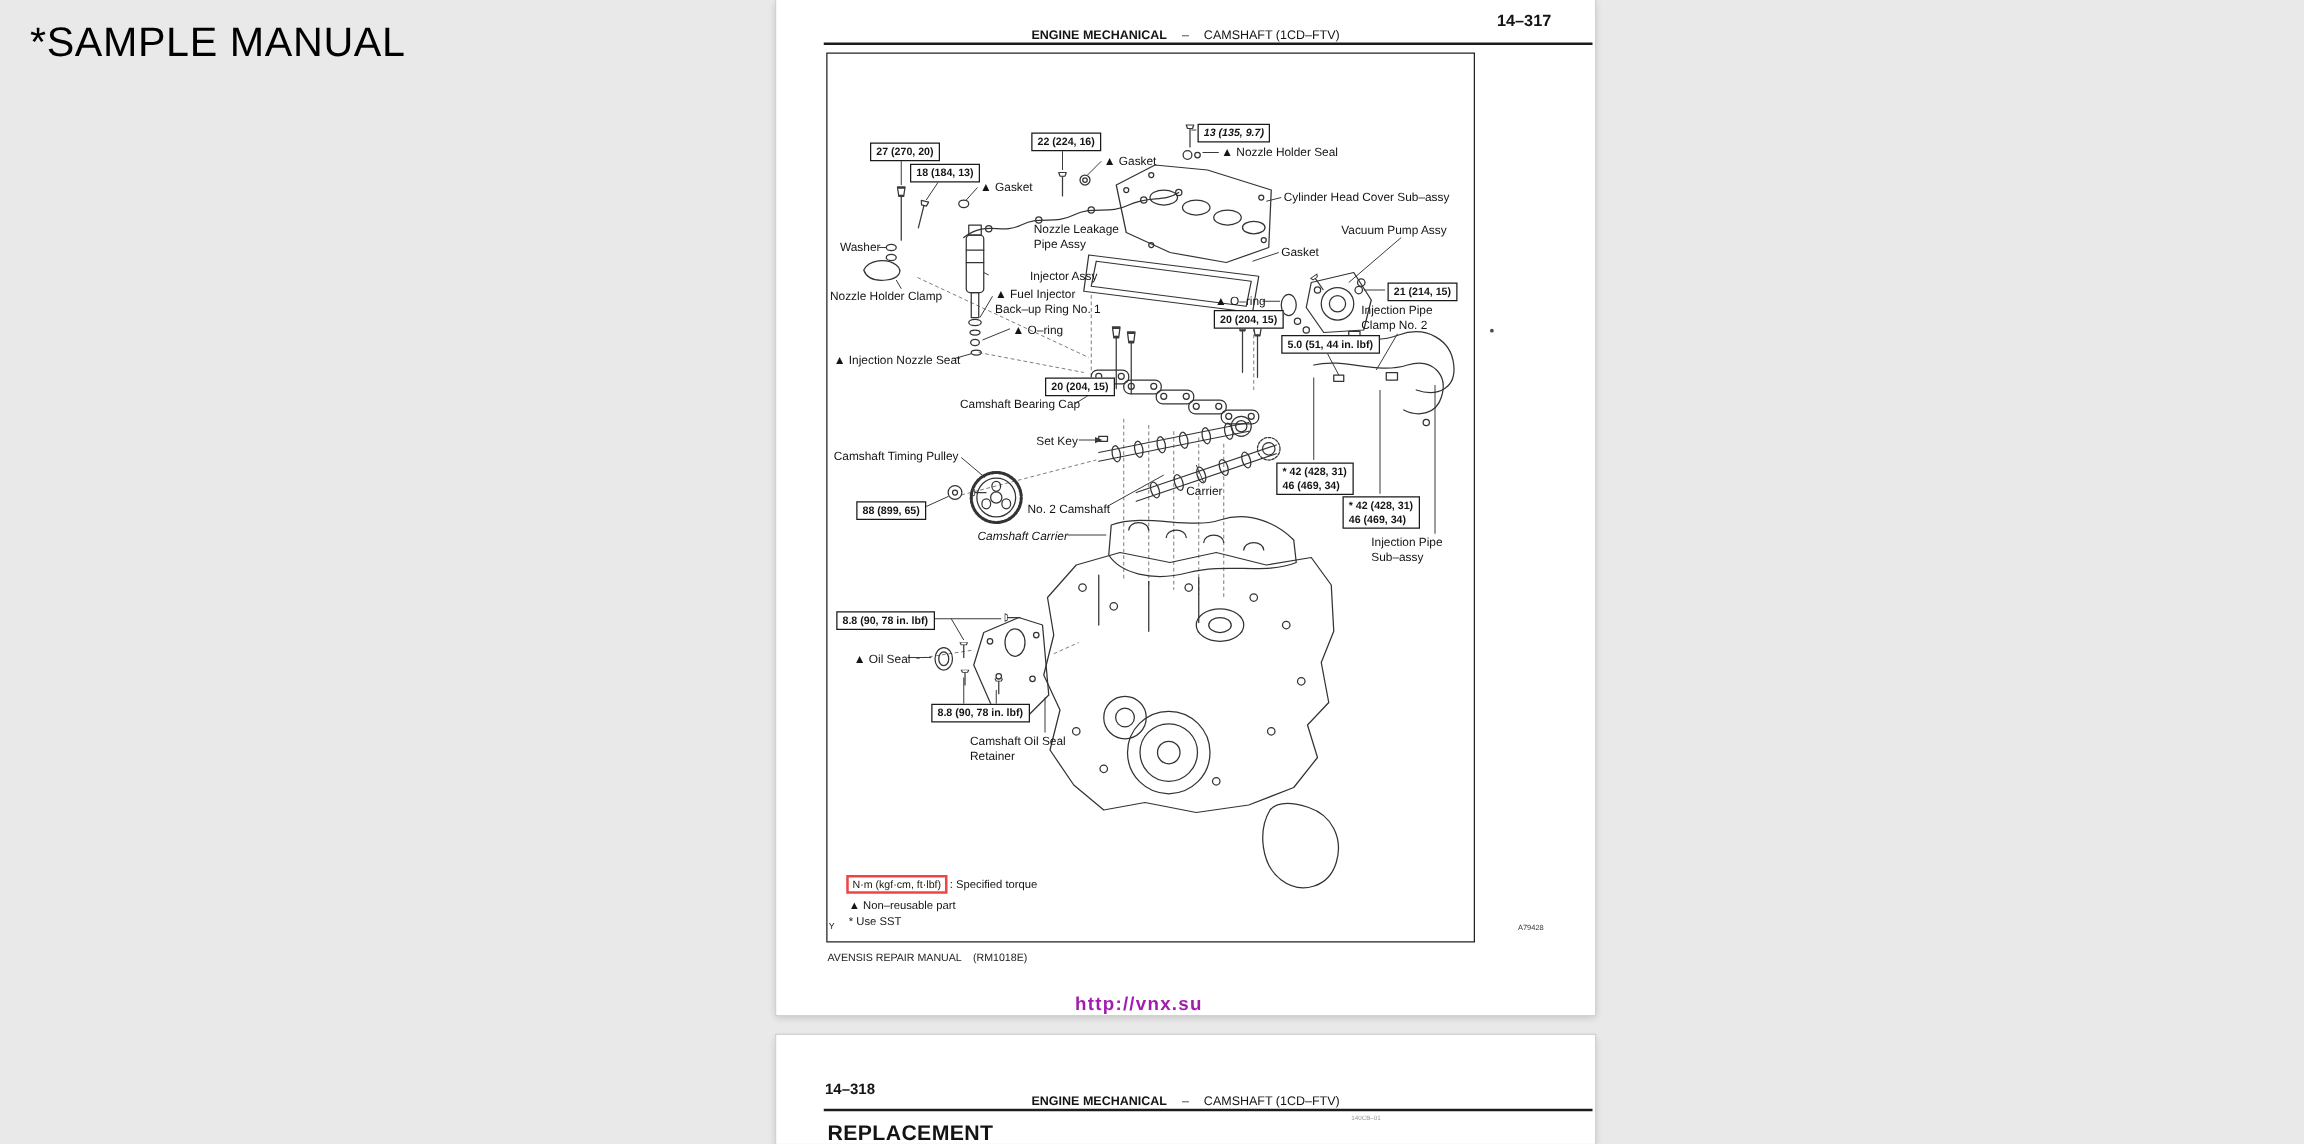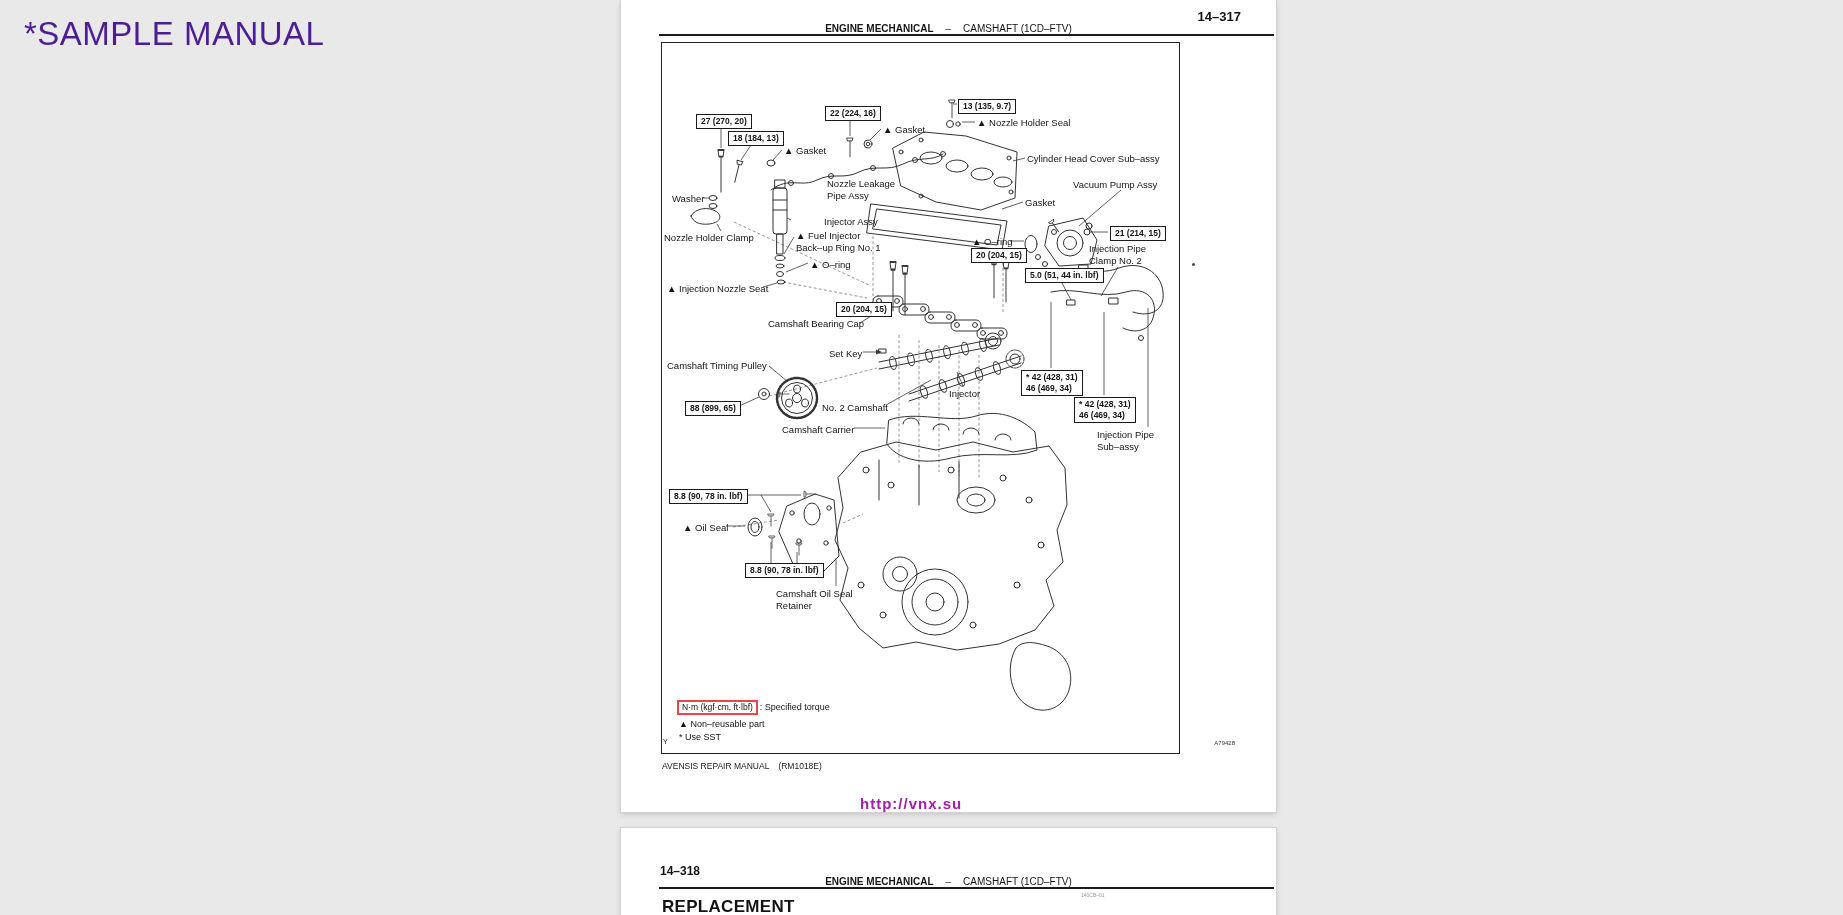--- a/index.html
+++ b/index.html
@@ -4,21 +4,21 @@
 <style>
   html,body { margin:0; padding:0; }
   body {
     width:1843px; height:915px; position:relative; overflow:hidden;
     background:#e9e9e9;
     font-family:"Liberation Sans", sans-serif;
     color:#141414;
   }
   .sample-label {
     position:absolute; left:24px; top:15px;
-    font-size:33px; letter-spacing:.5px; color:#4c1d95;
+    font-size:33px; letter-spacing:.5px; color:#000000;
   }
   .page {
     position:absolute; left:621px; width:655px; background:#fff;
     box-shadow:0 0 0 1px #d2d2d2, 0 2px 6px rgba(0,0,0,.18);
   }
   .page1 { top:0; height:812px; }
   .page2 { top:828px; height:90px; }
 
   
   .pagenum1 { position:absolute; top:9px; right:35px; font-size:13px; font-weight:bold; }
@@ -287,21 +287,21 @@
         <circle cx="208" cy="508" r="2.2"></circle>
       <ellipse cx="134" cy="527" rx="7" ry="9"></ellipse>
         <ellipse cx="134" cy="527" rx="4" ry="5.5"></ellipse>
     </g>
   </svg>
 
   <div>
       <div class="dlabel box" style="left: 75px; top: 114px;">27 (270, 20)</div>
       <div class="dlabel box" style="left: 107px; top: 131px;">18 (184, 13)</div>
       <div class="dlabel box" style="left: 204px; top: 106px;">22 (224, 16)</div>
-      <div class="dlabel box" style="left: 337px; top: 99px;">13 (135, 9.7)</div>
+      <div class="dlabel box" style="left: 337px; top: 99px; font-style: italic;">13 (135, 9.7)</div>
       <div class="dlabel " style="left: 356px; top: 117px;">▲ Nozzle Holder Seal</div>
       <div class="dlabel " style="left: 262px; top: 124px;">▲ Gasket</div>
       <div class="dlabel " style="left: 163px; top: 145px;">▲ Gasket</div>
       <div class="dlabel " style="left: 406px; top: 153px;">Cylinder Head Cover Sub–assy</div>
       <div class="dlabel " style="left: 177px; top: 178px; margin-left: 29px;">Nozzle Leakage
 Pipe Assy</div>
       <div class="dlabel " style="left: 452px; top: 179px;">Vacuum Pump Assy</div>
       <div class="dlabel " style="left: 51px; top: 193px;">Washer</div>
       <div class="dlabel " style="left: 404px; top: 197px;">Gasket</div>
       <div class="dlabel " style="left: 172px; top: 216px; margin-left: 31px;">Injector Assy</div>
@@ -315,26 +315,26 @@
 Clamp No. 2</div>
       <div class="dlabel " style="left: 189px; top: 259px;">▲ O–ring</div>
       <div class="dlabel box" style="left: 404px; top: 268px;">5.0 (51, 44 in. lbf)</div>
       <div class="dlabel " style="left: 46px; top: 283px;">▲ Injection Nozzle Seat</div>
       <div class="dlabel box" style="left: 215px; top: 302px;">20 (204, 15)</div>
       <div class="dlabel " style="left: 147px; top: 318px;">Camshaft Bearing Cap</div>
       <div class="dlabel " style="left: 208px; top: 348px;">Set Key</div>
       <div class="dlabel " style="left: 46px; top: 360px;">Camshaft Timing Pulley</div>
       <div class="dlabel box2" style="left: 400px; top: 370px;">* 42 (428, 31)
 46 (469, 34)</div>
-      <div class="dlabel " style="left: 328px; top: 388px;">Injector</div>
+      <div class="dlabel " style="left: 328px; top: 388px;">Carrier</div>
       <div class="dlabel box" style="left: 64px; top: 401px;">88 (899, 65)</div>
       <div class="dlabel " style="left: 201px; top: 402px;">No. 2 Camshaft</div>
       <div class="dlabel box2" style="left: 453px; top: 397px;">* 42 (428, 31)
 46 (469, 34)</div>
-      <div class="dlabel " style="left: 161px; top: 424px;">Camshaft Carrier</div>
+      <div class="dlabel " style="left: 161px; top: 424px; font-style: italic;">Camshaft Carrier</div>
       <div class="dlabel " style="left: 476px; top: 429px;">Injection Pipe
 Sub–assy</div>
       <div class="dlabel box" style="left: 48px; top: 489px;">8.8 (90, 78 in. lbf)</div>
       <div class="dlabel " style="left: 62px; top: 522px;">▲ Oil Seal</div>
       <div class="dlabel box" style="left: 124px; top: 563px;">8.8 (90, 78 in. lbf)</div>
       <div class="dlabel " style="left: 155px; top: 588px;">Camshaft Oil Seal
 Retainer</div>
     </div>
 
   <div class="legend-line" style="left:56px; top:702px;">

